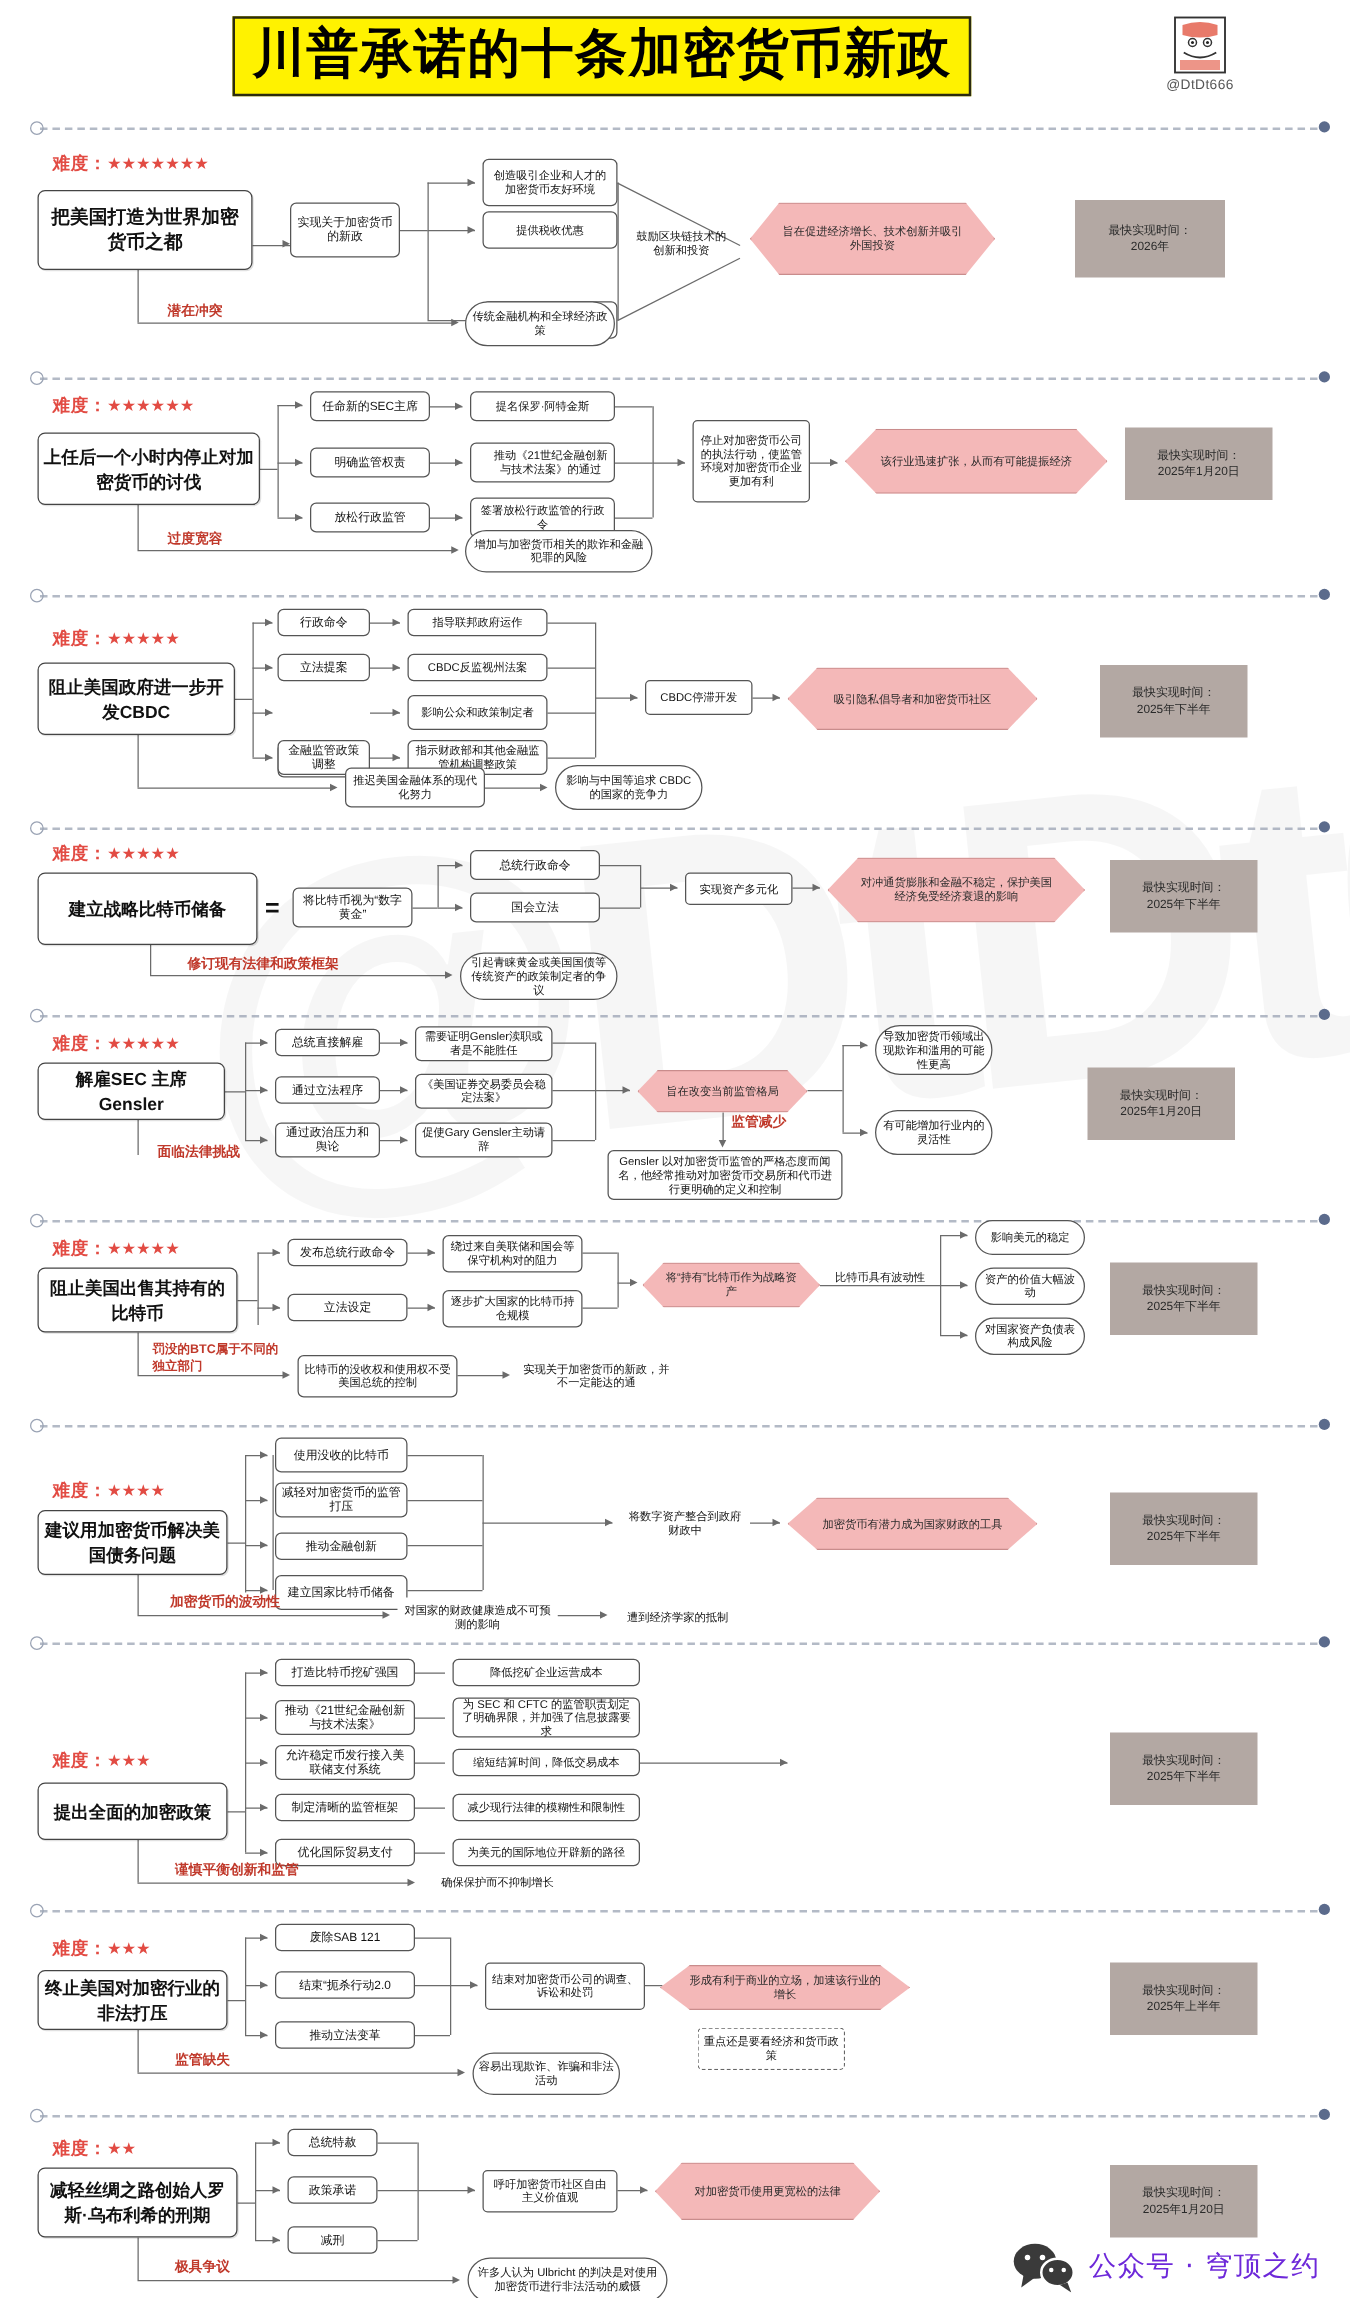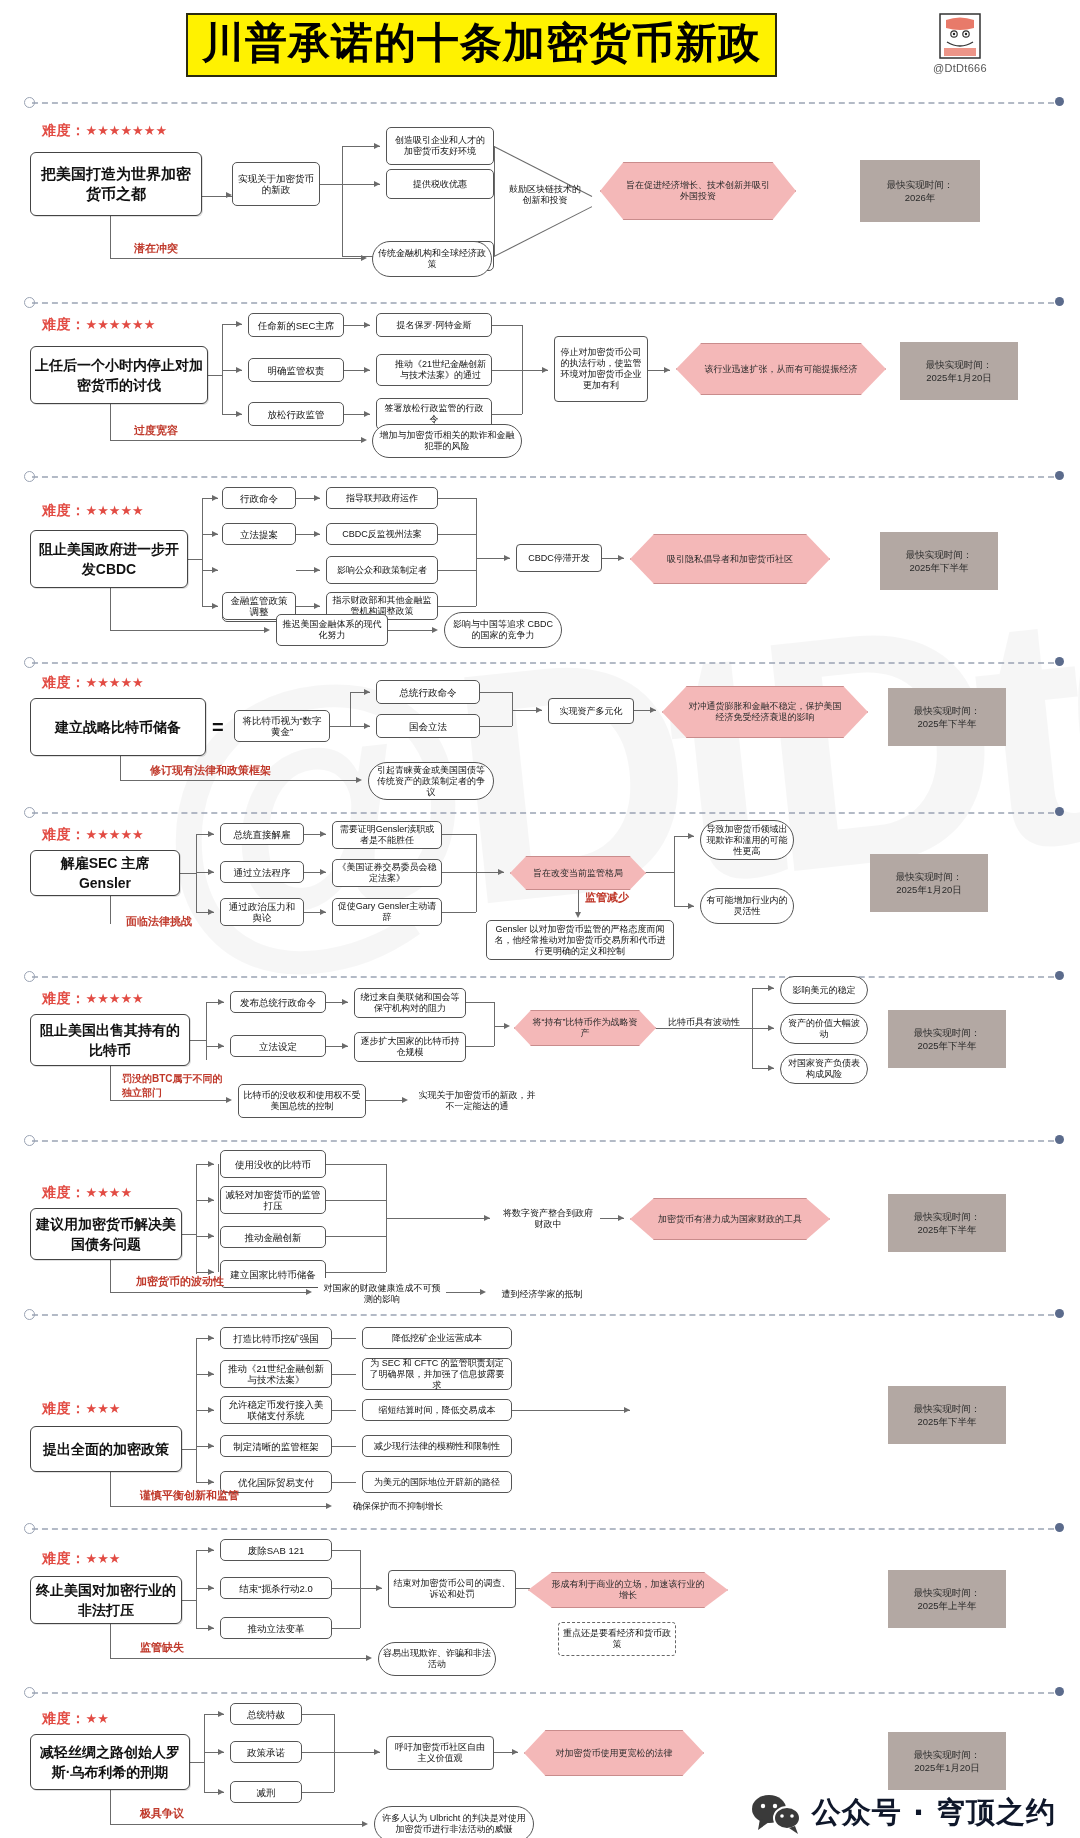--- a/index.html
+++ b/index.html
@@ -156,21 +156,21 @@
   }
   .eq-sign{position:absolute;font-size:20px;font-weight:700;color:#111;z-index:3;}
 
   
   .footer-brand{
     position:absolute;right:24px;bottom:26px;
     display:flex;align-items:center;gap:10px;z-index:4;
   }
   .fb-icon{width:52px;height:42px;}
   .fb-text{
-    font-size:29px;font-weight:700;color:#0f172a;
+    font-size:22px;font-weight:400;color:#6d28d9;
     font-family:"DejaVu Sans","Liberation Sans",sans-serif;
     letter-spacing:1px;white-space:nowrap;
   }
 </style>
 </head>
 <body>
 
 <div class="page">
 
   <div class="watermark">@DtDt666</div>

